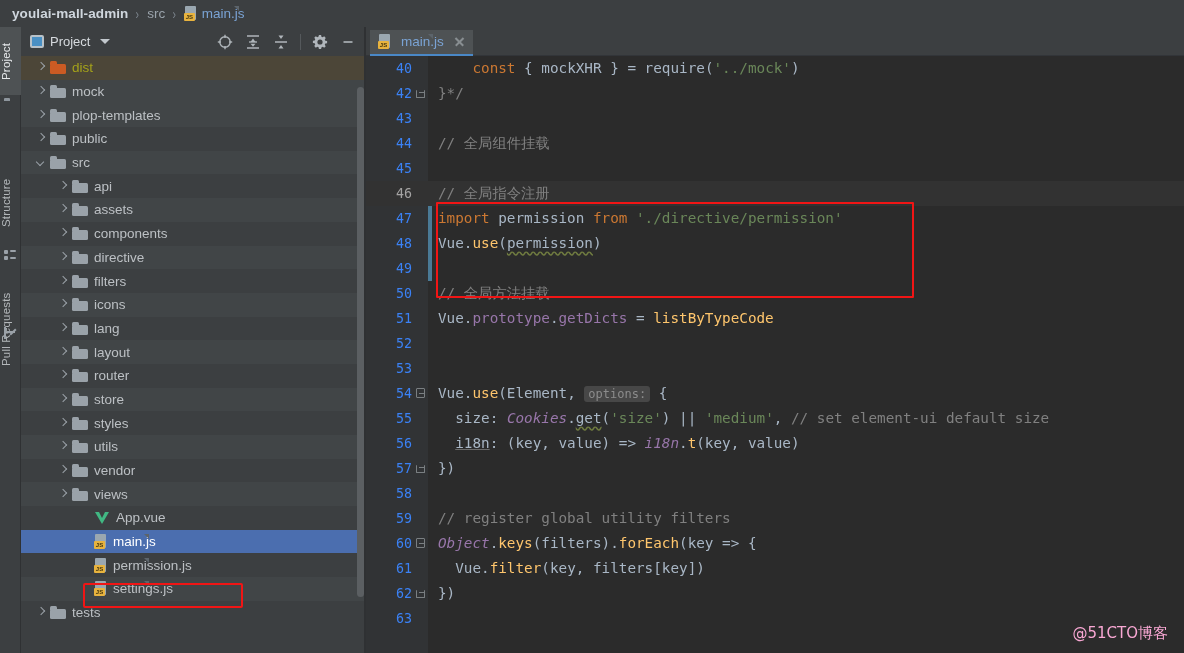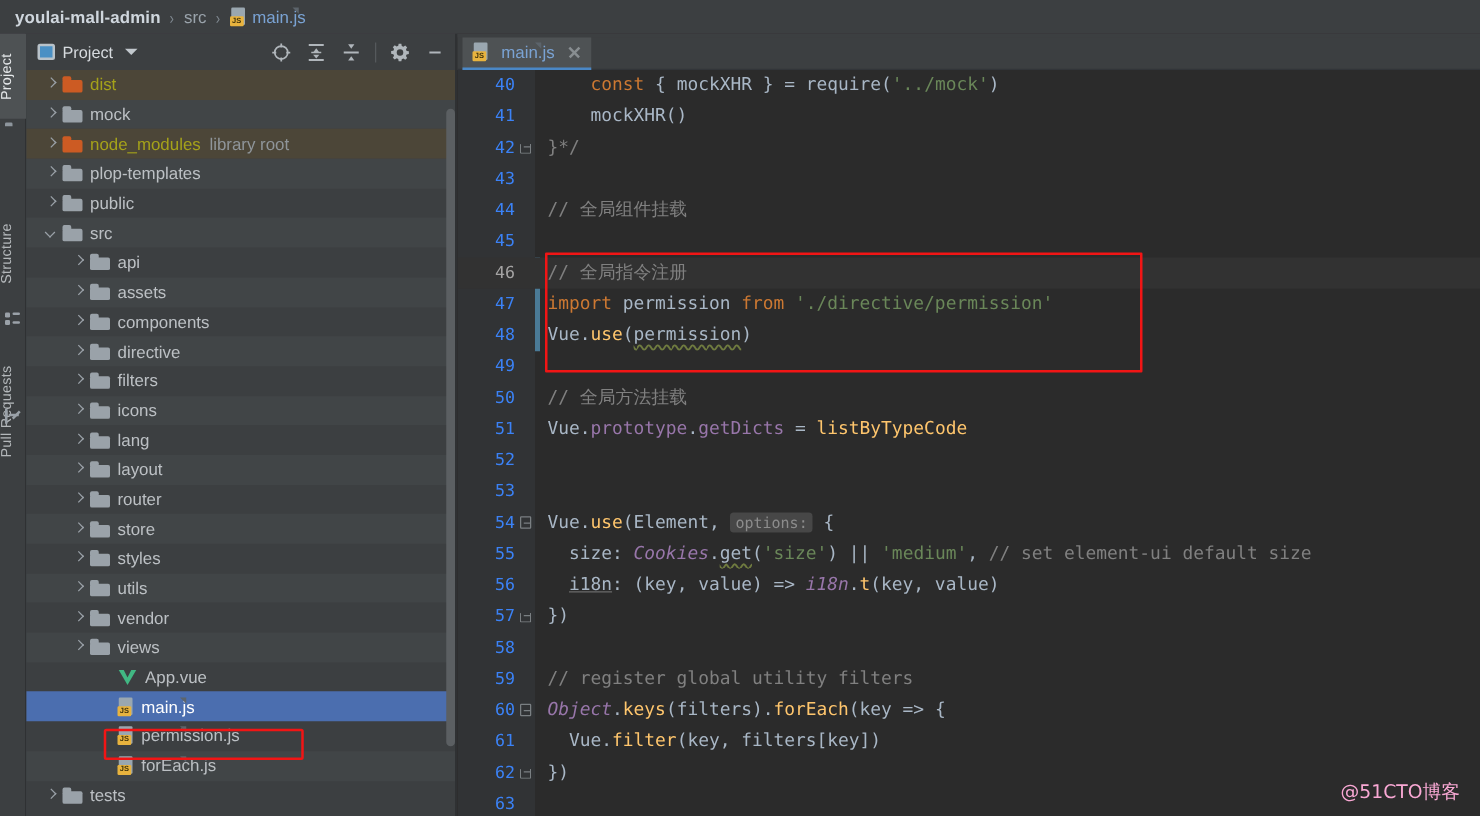--- a/index.html
+++ b/index.html
@@ -405,29 +405,20 @@
           <span class="lbl-excluded">dist</span>
         </div>
         <div class="row alt" style="padding-left: 14px;">
           <span class="arrow right"></span>
           <span class="folder-ico">
             <span class="tab"></span>
             <span class="body"></span>
           </span>
           <span>mock</span>
         </div>
-        <div class="row excluded-row" style="padding-left: 14px;">
-          <span class="arrow right"></span>
-          <span class="folder-ico excluded">
-            <span class="tab"></span>
-            <span class="body"></span>
-          </span>
-          <span class="lbl-excluded">node_modules</span>
-          <span class="lbl-note">library root</span>
-        </div>
         <div class="row alt" style="padding-left: 14px;">
           <span class="arrow right"></span>
           <span class="folder-ico">
             <span class="tab"></span>
             <span class="body"></span>
           </span>
           <span>plop-templates</span>
         </div>
         <div class="row" style="padding-left: 14px;">
           <span class="arrow right"></span>
@@ -580,21 +571,21 @@
           </span>
           <span>permission.js</span>
         </div>
         <div class="row alt" style="padding-left: 58px;">
           <span class="arrow"></span>
           <span class="js-icon row-file-icon">
             <span class="page"></span>
             <span class="fold"></span>
             <span class="badge">JS</span>
           </span>
-          <span>forEach.js</span>
+          <span>settings.js</span>
         </div>
         <div class="row" style="padding-left: 14px;">
           <span class="arrow right"></span>
           <span class="folder-ico">
             <span class="tab"></span>
             <span class="body"></span>
           </span>
           <span>tests</span>
         </div>
       </div>
@@ -615,21 +606,20 @@
         <span class="close-x"></span>
       </div>
     </div>
 
     <div class="code-wrap">
       <div class="gutter"></div>
       <div class="gutter-edge"></div>
       <div class="change-marker" style="top:150px;height:75px;"></div>
       <div class="code-lines">
           <div class="cline"><span class="ln">40</span><span class="ctext"><span class="t-id">    </span><span class="t-kw">const</span><span class="t-id"> { mockXHR } = </span><span class="t-id">require</span><span class="t-id">(</span><span class="t-str">'../mock'</span><span class="t-id">)</span></span></div>
-          <div class="cline"><span class="ln">41</span><span class="ctext"><span class="t-id">    mockXHR()</span></span></div>
           <div class="cline"><span class="ln">42</span><span class="fold end"><i></i></span><span class="ctext"><span class="t-cmt">}*/</span></span></div>
           <div class="cline"><span class="ln">43</span><span class="ctext"></span></div>
           <div class="cline"><span class="ln">44</span><span class="ctext"><span class="t-cmt">// 全局组件挂载</span></span></div>
           <div class="cline"><span class="ln">45</span></div>
           <div class="cline caret"><span class="ln">46</span><span class="ctext"><span class="t-cmt">// 全局指令注册</span></span></div>
           <div class="cline"><span class="ln">47</span><span class="ctext"><span class="t-kw">import</span><span class="t-id"> permission </span><span class="t-kw">from</span><span class="t-id"> </span><span class="t-str">'./directive/permission'</span></span></div>
           <div class="cline"><span class="ln">48</span><span class="ctext"><span class="t-id">Vue</span><span class="t-id">.</span><span class="t-fn">use</span><span class="t-id">(</span><span class="t-id squiggle">permission</span><span class="t-id">)</span></span></div>
           <div class="cline"><span class="ln">49</span><span class="ctext"></span></div>
           <div class="cline"><span class="ln">50</span><span class="ctext"><span class="t-cmt">// 全局方法挂载</span></span></div>
           <div class="cline"><span class="ln">51</span><span class="ctext"><span class="t-id">Vue</span><span class="t-id">.</span><span class="t-field">prototype</span><span class="t-id">.</span><span class="t-field">getDicts</span><span class="t-id"> = </span><span class="t-fn">listByTypeCode</span></span></div>

